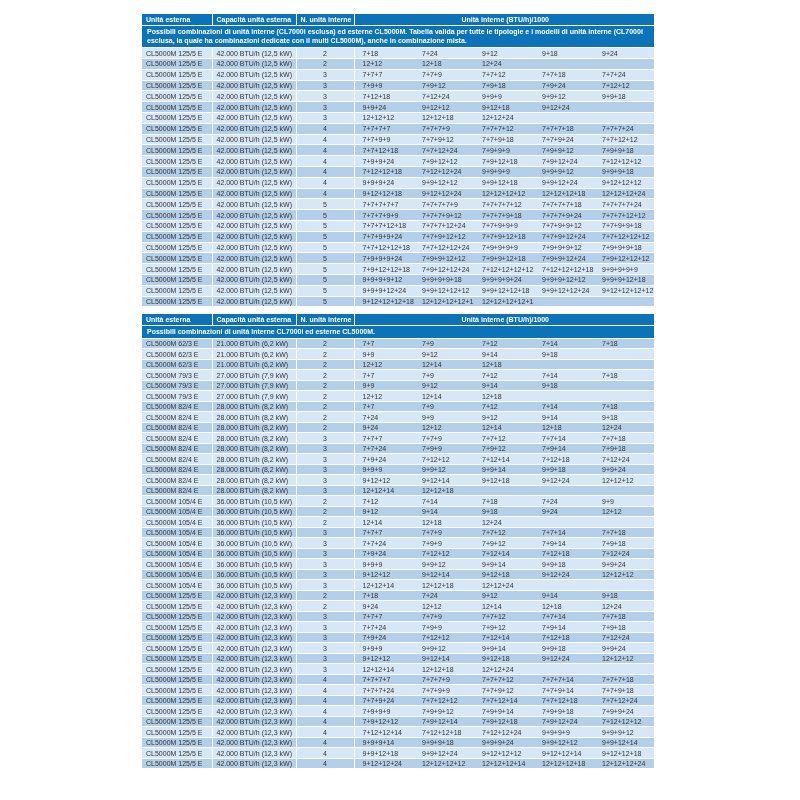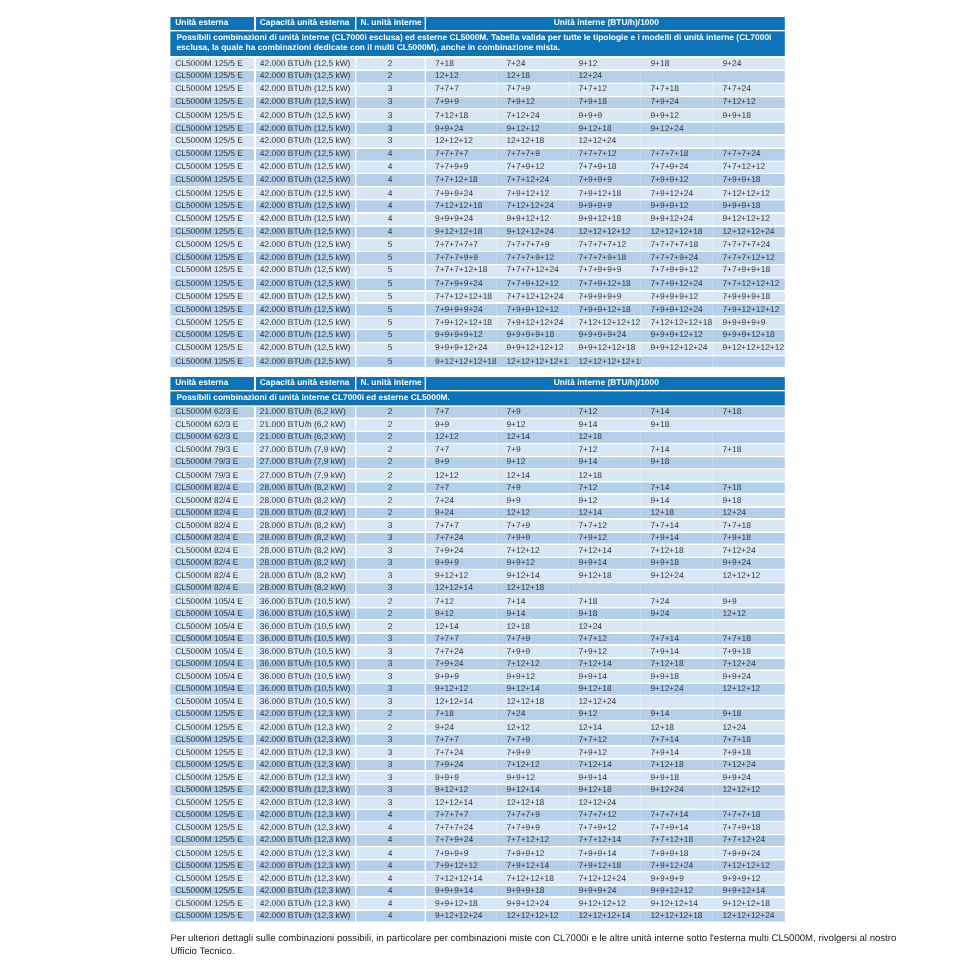--- a/index.html
+++ b/index.html
@@ -724,15 +724,14 @@
           <td class="c2">4</td>
           <td class="c3">9+12+12+24</td>
           <td class="c4">12+12+12+12</td>
           <td class="c5">12+12+12+14</td>
           <td class="c6">12+12+12+18</td>
           <td class="c7">12+12+12+24</td>
         </tr>
       </tbody>
   </table>
 
-  <div class="footer">Per ulteriori dettagli sulle combinazioni possibili, in particolare per combinazioni miste con CL7000i e le altre unità interne sotto l'esterna multi CL5000M, rivolgersi al nostro Ufficio Tecnico.</div>
 
 </div>
 
 </body></html>

